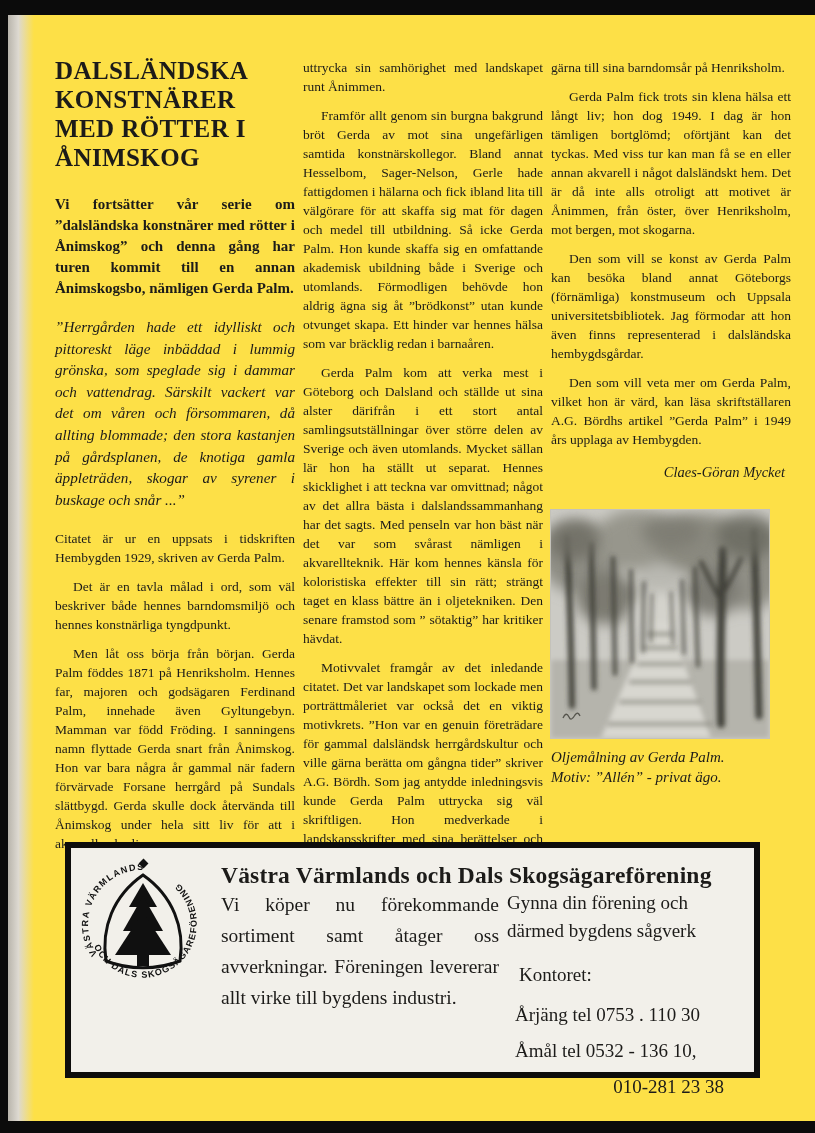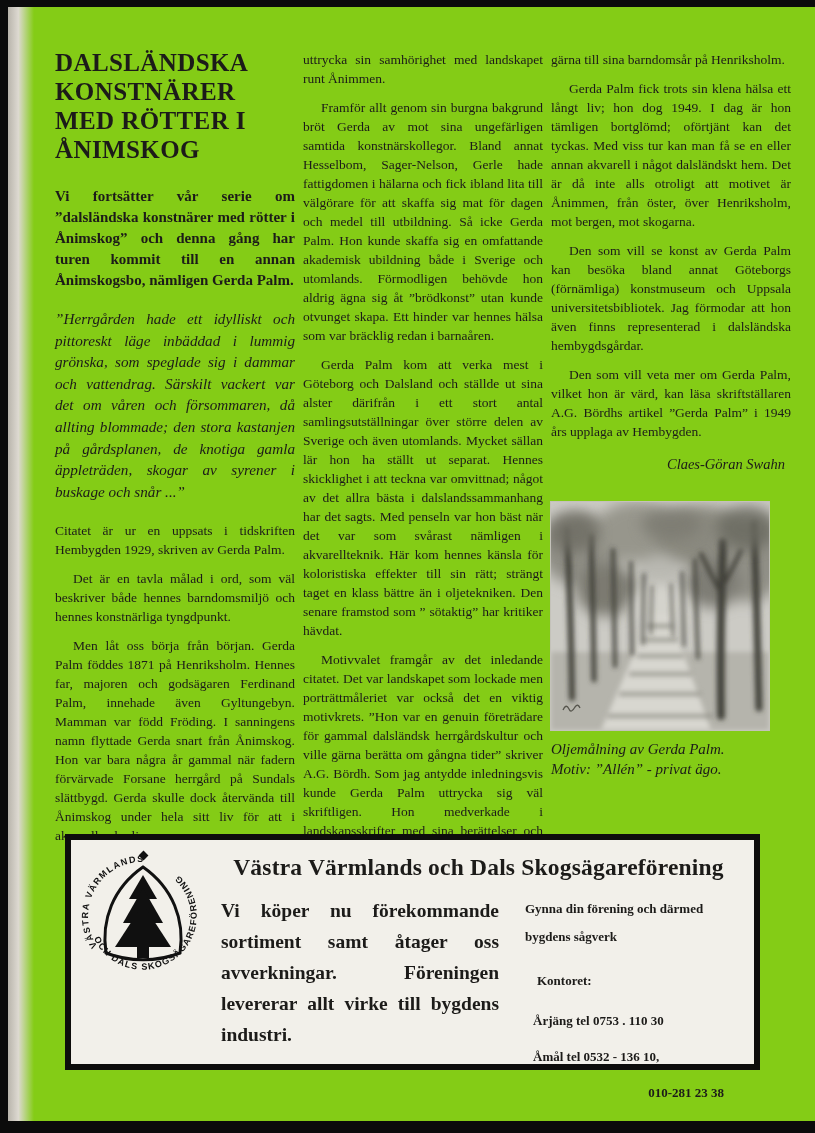--- a/index.html
+++ b/index.html
@@ -2,22 +2,22 @@
 <html><head>
 <meta charset="utf-8">
 <style>
   html,body{margin:0;padding:0;}
   body{
     width:815px;height:1133px;position:relative;overflow:hidden;
     background:#0b0b0b;
     font-family:"Liberation Serif", serif;
   }
   .paper{
-    position:absolute;left:8px;top:7px;width:807px;height:1114px;
-    background:#84cc16;color:#1c1b19;
+    position:absolute;left:8px;top:15px;width:807px;height:1114px;
+    background:#fde047;color:#1c1b19;
   }
   .edge-shade{
     position:absolute;left:0;top:0;width:26px;height:100%;
     background:linear-gradient(to right,#b9b5ac 0,#ddd9d1 40%,rgba(241,239,233,0) 100%);
     pointer-events:none;
   }
   .columns{
     position:absolute;left:47px;top:33px;width:736px;
     display:flex;gap:8px;
   }
@@ -45,28 +45,28 @@
   }
   
   .ad{
     position:absolute;left:57px;top:827px;width:695px;height:236px;
     border:6px solid #0d0d0c;box-sizing:border-box;background:#f2f0ea;
     display:flex;
   }
   .ad-logo{width:138px;flex:0 0 138px;padding:10px 0 0 10px;}
   .ad-main{flex:1;padding:8px 18px 0 2px;}
   .ad-headline{
-    font-size:23.5px;font-weight:bold;text-align:center;letter-spacing:.2px;
-    margin:6px 0 14px 0;
-  }
-  .ad-cols{display:flex;gap:26px;font-weight:bold;}
+    font-size:23.5px;font-weight:bold;text-align:left;letter-spacing:.2px;
+    margin:6px 0 0 0;
+  }
+  .ad-cols{display:flex;gap:8px;}
   .ad-left{
     width:278px;font-size:19.5px;line-height:31px;text-align:justify;
   }
-  .ad-right{flex:1;font-size:13px;line-height:28px;}
+  .ad-right{flex:1;font-size:19px;line-height:28px;}
   .ad-right .gynna{margin:0 0 16px 0;}
   .ad-right .kontoret{margin:12px;}
   .phone{margin:8px;}
   .phone.last{text-align:right;padding-right:4px;}
   .scan-band-top{position:absolute;left:0;top:0;width:100%;height:7px;background:#0b0b0b;}
   .scan-band-bottom{position:absolute;left:0;bottom:0;width:100%;height:12px;background:#0b0b0b;}
 </style>
 </head>
 <body>
 
@@ -94,21 +94,21 @@
       <p class="indent">Framför allt genom sin burgna bakgrund bröt Gerda av mot sina ungefärligen samtida konstnärskollegor. Bland annat Hesselbom, Sager-Nelson, Gerle hade fattigdomen i hälarna och fick ibland lita till välgörare för att skaffa sig mat för dagen och medel till utbildning. Så icke Gerda Palm. Hon kunde skaffa sig en omfattande akademisk ubildning både i Sverige och utomlands. Förmodligen behövde hon aldrig ägna sig åt ”brödkonst” utan kunde otvunget skapa. Ett hinder var hennes hälsa som var bräcklig redan i barnaåren.</p>
       <p class="indent">Gerda Palm kom att verka mest i Göteborg och Dalsland och ställde ut sina alster därifrån i ett stort antal samlingsutställningar över större delen av Sverige och även utomlands. Mycket sällan lär hon ha ställt ut separat. Hennes skicklighet i att teckna var omvittnad; något av det allra bästa i dalslandssammanhang har det sagts. Med penseln var hon bäst när det var som svårast nämligen i akvarellteknik. Här kom hennes känsla för koloristiska effekter till sin rätt; strängt taget en klass bättre än i oljetekniken. Den senare framstod som ” sötaktig” har kritiker hävdat.</p>
       <p class="indent">Motivvalet framgår av det inledande citatet. Det var landskapet som lockade men porträttmåleriet var också det en viktig motivkrets. ”Hon var en genuin företrädare för gammal dalsländsk herrgårdskultur och ville gärna berätta om gångna tider” skriver A.G. Bördh. Som jag antydde inledningsvis kunde Gerda Palm uttrycka sig väl skriftligen. Hon medverkade i landskapsskrifter med sina berättelser och återkom</p>
     </div>
 
     <div class="col">
       <p>gärna till sina barndomsår på Henriksholm.</p>
       <p class="indent">Gerda Palm fick trots sin klena hälsa ett långt liv; hon dog 1949. I dag är hon tämligen bortglömd; oförtjänt kan det tyckas. Med viss tur kan man få se en eller annan akvarell i något dalsländskt hem. Det är då inte alls otroligt att motivet är Ånimmen, från öster, över Henriksholm, mot bergen, mot skogarna.</p>
       <p class="indent">Den som vill se konst av Gerda Palm kan besöka bland annat Göteborgs (förnämliga) konstmuseum och Uppsala universitetsbibliotek. Jag förmodar att hon även finns representerad i dalsländska hembygdsgårdar.</p>
       <p class="indent">Den som vill veta mer om Gerda Palm, vilket hon är värd, kan läsa skriftställaren A.G. Bördhs artikel ”Gerda Palm” i 1949 års upplaga av Hembygden.</p>
-      <div class="signature">Claes-Göran Swahn</div>
+      <div class="signature">Claes-Göran Mycket</div>
 
       <figure class="painting">
         <svg viewBox="0 0 218 228" width="218" height="228" aria-hidden="true">
           <defs>
             <filter id="soft" x="-20%" y="-20%" width="140%" height="140%">
                 <feGaussianBlur stdDeviation="2.5"></feGaussianBlur>
               </filter>
             <filter id="softer" x="-40%" y="-40%" width="180%" height="180%">
                 <feGaussianBlur stdDeviation="7"></feGaussianBlur>
               </filter>

